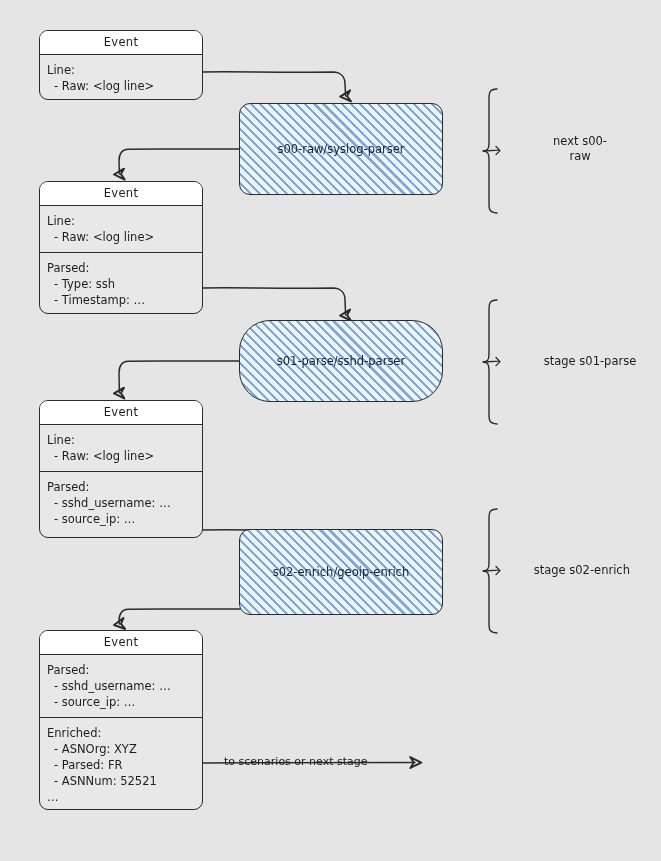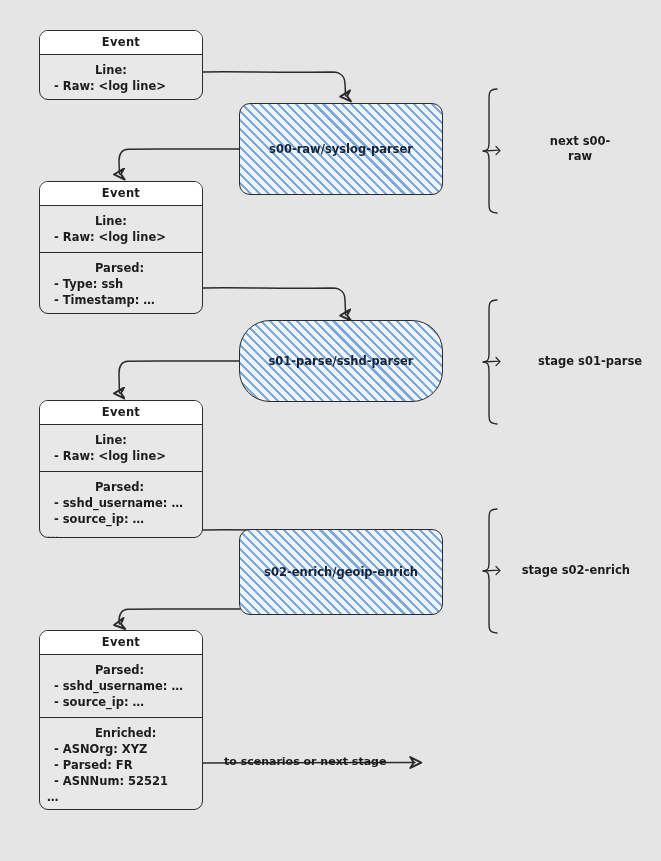--- a/index.html
+++ b/index.html
@@ -10,21 +10,20 @@
     width: 661px;
     height: 861px;
     background: #e5e5e5;
     font-family: "DejaVu Sans", sans-serif;
     overflow: hidden;
   }
   #canvas {
     position: relative;
     width: 532px;
     height: 861px;
-    font-weight: bold;
   }
   svg.layer {
     position: absolute;
     left: 0;
     top: 0;
     width: 661px;
     height: 861px;
     overflow: visible;
   }
   .event-box {
@@ -48,21 +47,20 @@
     padding: 7px 0 7px 7px;
     font-size: 11.5px;
     color: #1d1d1d;
     line-height: 16px;
   }
   .compartment + .compartment {
     border-top: 1.6px solid #2b2b2b;
   }
   .comp-title {
     display: block;
-    margin-left: 48px;
   }
   .comp-item {
     display: block;
     padding-left: 7px;
   }
   .comp-ellipsis {
     display: block;
     color: #1d1d1d;
   }
   .proc-box {

